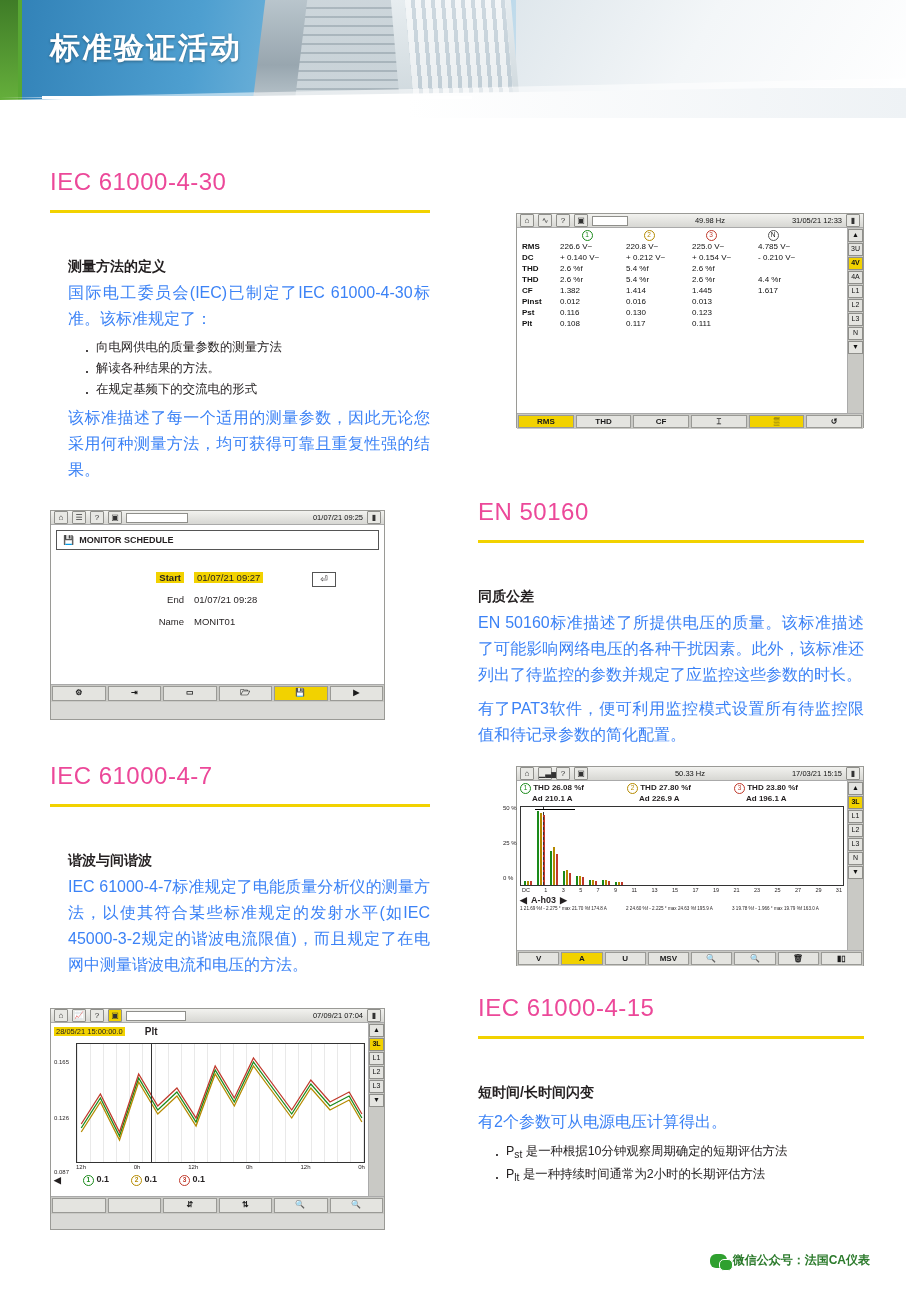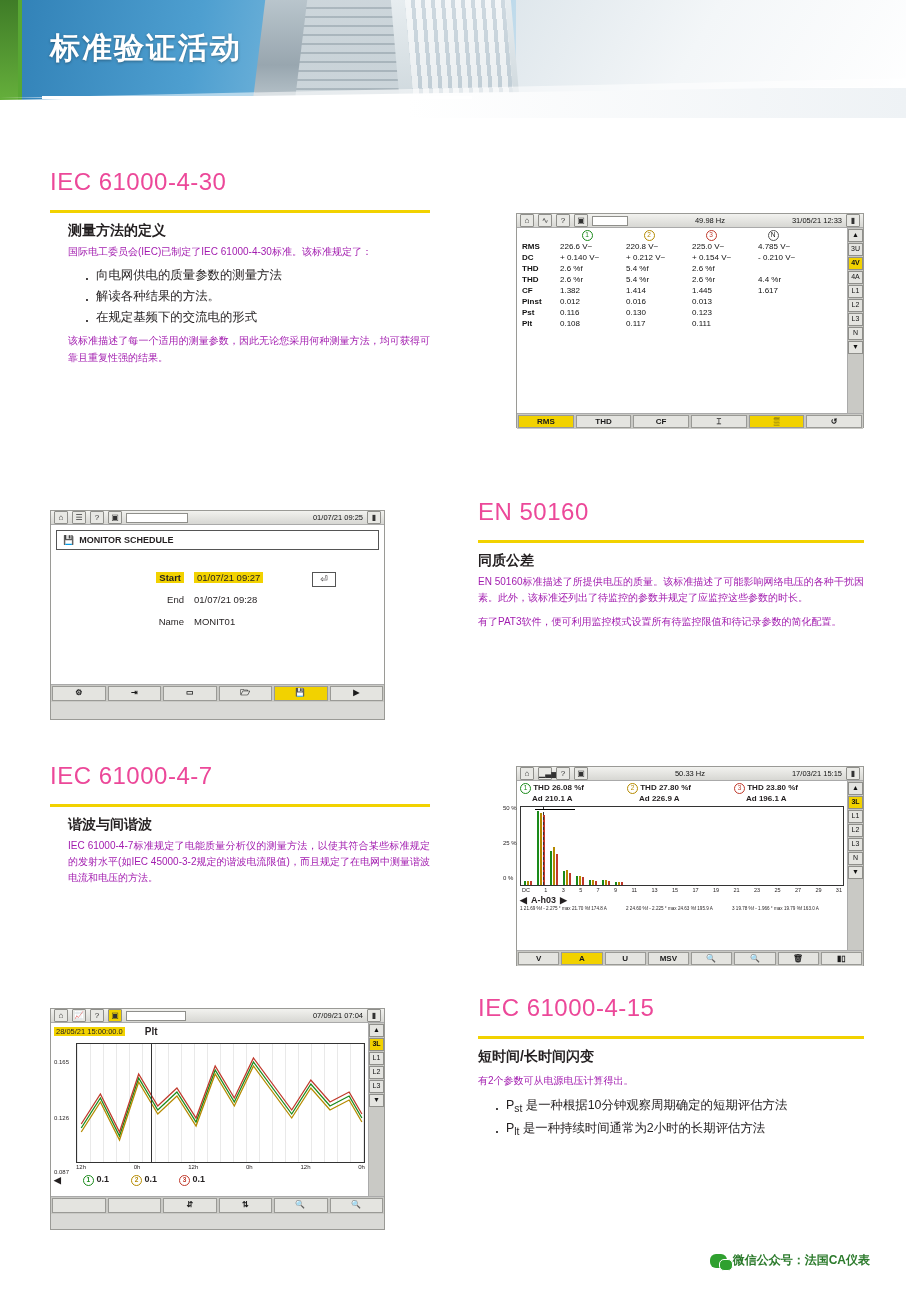--- a/index.html
+++ b/index.html
@@ -32,23 +32,23 @@
     border-top:2px solid #ffffff;
     clip-path:polygon(0 14px,906px 0,906px 34px,0 34px);}
   .banner .swoosh2{position:absolute;left:0;top:78px;width:906px;height:20px;
     background:rgba(255,255,255,.55);clip-path:polygon(0 20px,906px 0,906px 20px,0 20px);}
   .banner-title{position:absolute;left:50px;top:28px;font-size:30px;font-weight:bold;color:#ffffff;
     letter-spacing:2px;text-shadow:0 1px 3px rgba(0,0,0,.35);}
   .banner .whiteline{position:absolute;left:42px;top:96px;width:430px;height:3px;background:#ffffff;}
 
   
   .h1{font-size:24px;color:#ec4899;font-weight:normal;letter-spacing:.5px;}
-  .h2{font-size:14px;font-weight:bold;color:#231f20;margin-bottom:4px;}
+  .h2{font-size:14px;font-weight:bold;color:#231f20;margin-bottom:4px;margin-top:36px;}
   .rule{height:3px;background:#f2d200;width:100%;}
-  .para{font-size:10px;line-height:1.62;color:#a21caf;text-align:justify;}
+  .para{font-size:16px;line-height:1.62;color:#3b82f6;text-align:justify;}
   ul.bul{margin:5px 0 5px 0;padding-left:16px;list-style:none;}
   ul.bul li{position:relative;font-size:12.4px;line-height:1.7;padding-left:12px;}
   ul.bul li:before{content:"·";position:absolute;left:0;top:-2px;font-size:18px;color:#231f20;}
 
   .sec{position:absolute;}
 
   
   .dev{position:absolute;background:#d9d9d6;border:1px solid #9a9a96;box-sizing:border-box;}
   .dev .topbar{height:14px;background:linear-gradient(180deg,#f2f2ef,#d7d7d3);
     border-bottom:1px solid #aaa;display:flex;align-items:center;gap:4px;padding:0 3px;box-sizing:border-box;}

